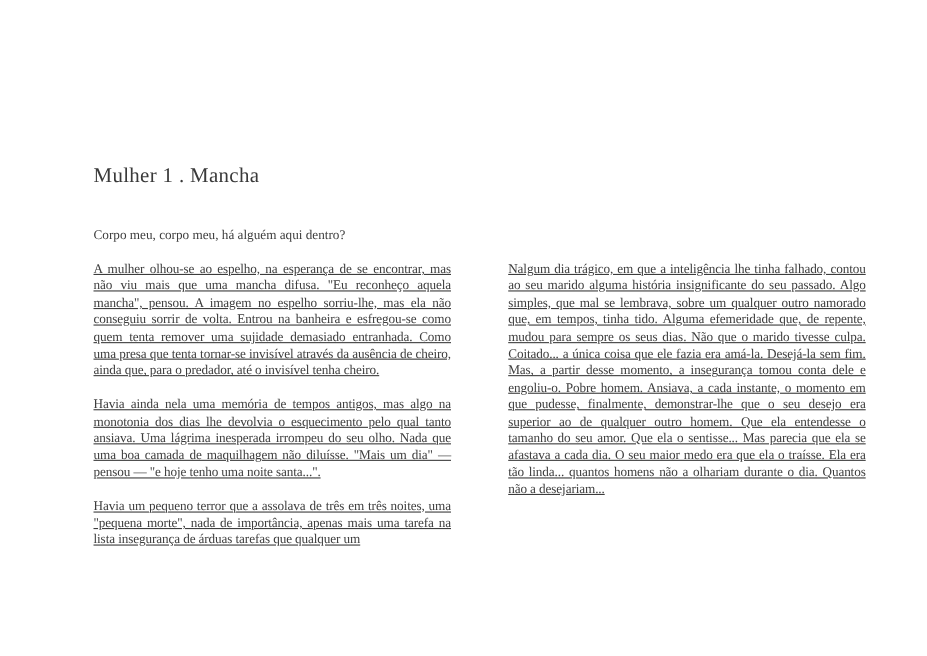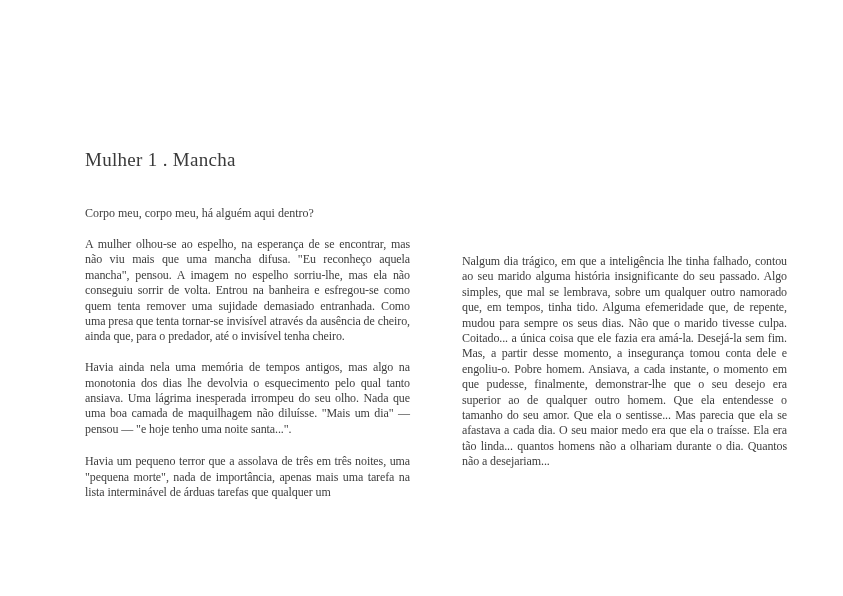--- a/index.html
+++ b/index.html
@@ -42,22 +42,23 @@
     font-size: 12px;
     line-height: 15.4px;
     text-align: justify;
     letter-spacing: -0.1px;
     color: #3d3d3d;
   }
   .column-left  { left: 85px; }
   .column-right { left: 462px; }
   .column p {
     margin: 0 0 15.4px 0;
+    text-decoration: underline;
   }
-  .column p:last-child { margin-bottom: 0; margin-top: 17px; }
+  .column p:last-child { margin-bottom: 0; }
   .page-number {
     position: absolute;
     left: 786px;
     top: 547px;
     font-size: 11px;
     color: #3d3d3d;
     margin-left: 34px;
   }
 </style>
 </head>
@@ -65,21 +66,21 @@
 
 <div class="page">
 
   <h1 class="title">Mulher 1 . Mancha</h1>
 
   <p class="epigraph">Corpo meu, corpo meu, há alguém aqui dentro?</p>
 
   <div class="column column-left">
     <p>A mulher olhou-se ao espelho, na esperança de se encontrar, mas não viu mais que uma mancha difusa. "Eu reconheço aquela mancha", pensou. A imagem no espelho sorriu-lhe, mas ela não conseguiu sorrir de volta.  Entrou na banheira e esfregou-se como quem tenta remover uma sujidade demasiado entranhada. Como uma presa que tenta tornar-se invisível através da ausência de cheiro, ainda que, para o predador, até o invisível tenha cheiro.</p>
     <p>Havia ainda nela uma memória de tempos antigos, mas algo na monotonia dos dias lhe devolvia o esquecimento pelo qual tanto ansiava. Uma lágrima inesperada irrompeu do seu olho. Nada que uma boa camada de maquilhagem não diluísse. "Mais um dia" — pensou — "e hoje tenho uma noite santa...".</p>
-    <p>Havia um pequeno terror que a assolava de três em três noites, uma "pequena morte", nada de importância, apenas mais uma tarefa na lista interminável de árduas tarefas que qualquer um</p>
+    <p>Havia um pequeno terror que a assolava de três em três noites, uma "pequena morte", nada de importância, apenas mais uma tarefa na lista insegurança de árduas tarefas que qualquer um</p>
   </div>
 
   <div class="column column-right">
     <p>Nalgum dia trágico, em que a inteligência lhe tinha falhado, contou ao seu marido alguma história insignificante do seu passado. Algo simples, que mal se lembrava, sobre um qualquer outro namorado que, em tempos, tinha tido. Alguma efemeridade que, de repente, mudou para sempre os seus dias. Não que o marido tivesse culpa. Coitado... a única coisa que ele fazia era amá-la. Desejá-la sem fim. Mas, a partir desse momento, a insegurança tomou conta dele e engoliu-o. Pobre homem. Ansiava, a cada instante, o momento em que pudesse, finalmente, demonstrar-lhe que o seu desejo era superior ao de qualquer outro homem. Que ela entendesse o tamanho do seu amor. Que ela o sentisse... Mas parecia que ela se afastava a cada dia. O seu maior medo era que ela o traísse. Ela era tão linda... quantos homens não a olhariam durante o dia. Quantos não a desejariam...</p>
   </div>
 
   <div class="page-number">10</div>
 
 </div>
 

